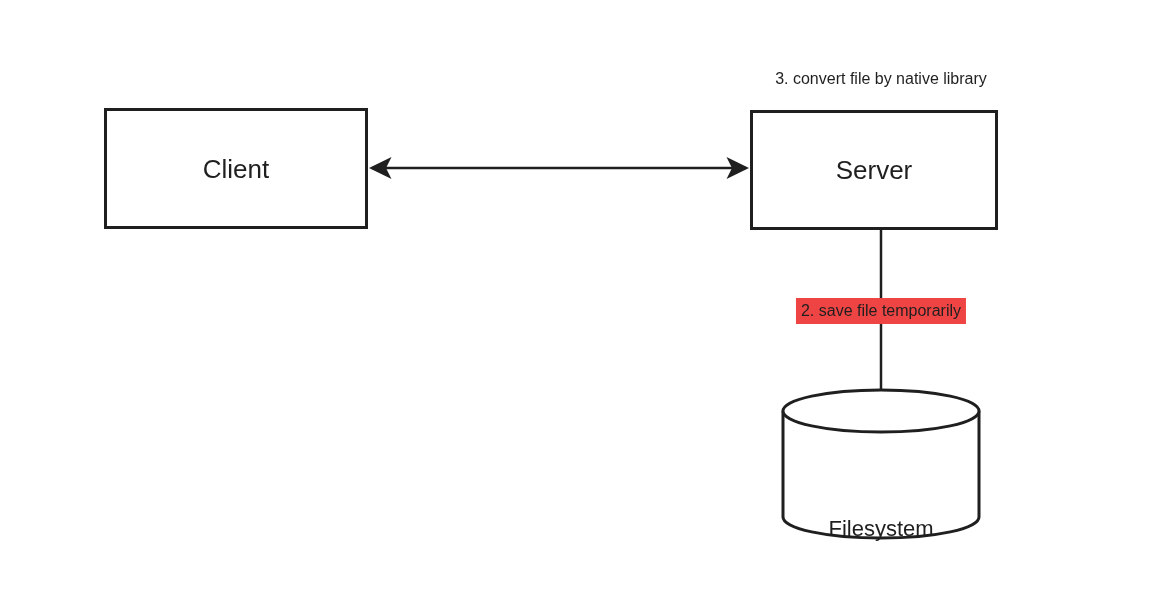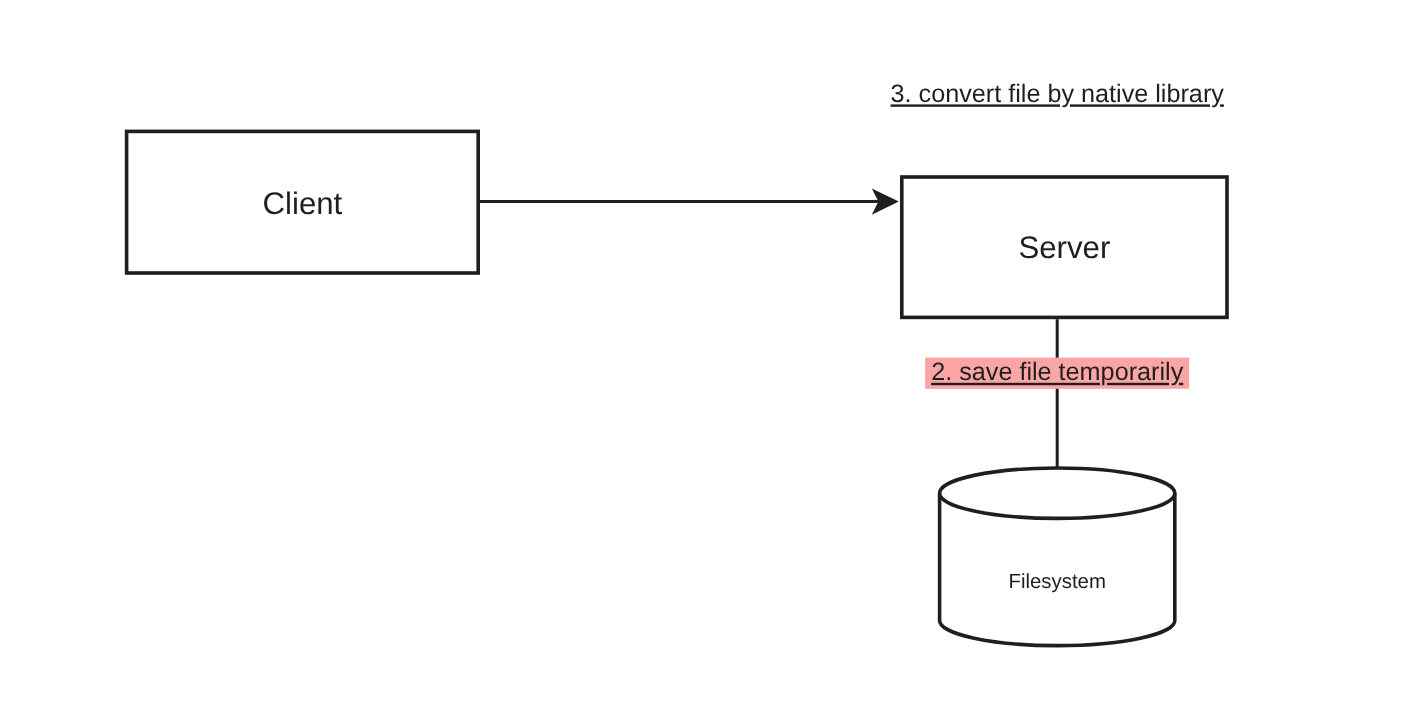--- a/index.html
+++ b/index.html
@@ -28,42 +28,42 @@
     box-sizing: border-box;
     display: flex;
     flex-direction: column;
     align-items: center;
     justify-content: center;
     text-align: center;
     font-size: 26px;
     line-height: 38px;
     white-space: nowrap;
   }
-  .node.client { left: 104px; top: 108px; width: 296px; height: 121px; }
-  .node.server { left: 750px; top: 110px; width: 274px; height: 120px; margin-top: 36px; }
+  .node.client { left: 104px; top: 108px; width: 264px; height: 121px; }
+  .node.server { left: 750px; top: 110px; width: 248px; height: 120px; }
   .edge-label {
     position: absolute;
     transform: translateX(-50%);
     white-space: nowrap;
-    font-size: 21px;
+    font-size: 16px;
     line-height: 26px;
     text-align: center;
-    text-decoration: underline;
   }
   .edge-label.bg {
-    background: #fca5a5;
+    background: #ef4444;
     padding: 0 5px;
   }
   .fs-label {
     position: absolute;
     transform: translateX(-50%);
     white-space: nowrap;
-    font-size: 17px;
+    font-size: 22px;
     line-height: 30px;
     text-align: right;
+    margin-top: 44px;
   }
 </style>
 </head>
 <body>
 
 <div class="canvas">
 
   <svg class="layer" width="1171" height="604" viewBox="0 0 1171 604">
 
     <line x1="372" y1="168" x2="746" y2="168" stroke="#1f1f1f" stroke-width="2.5"></line>

